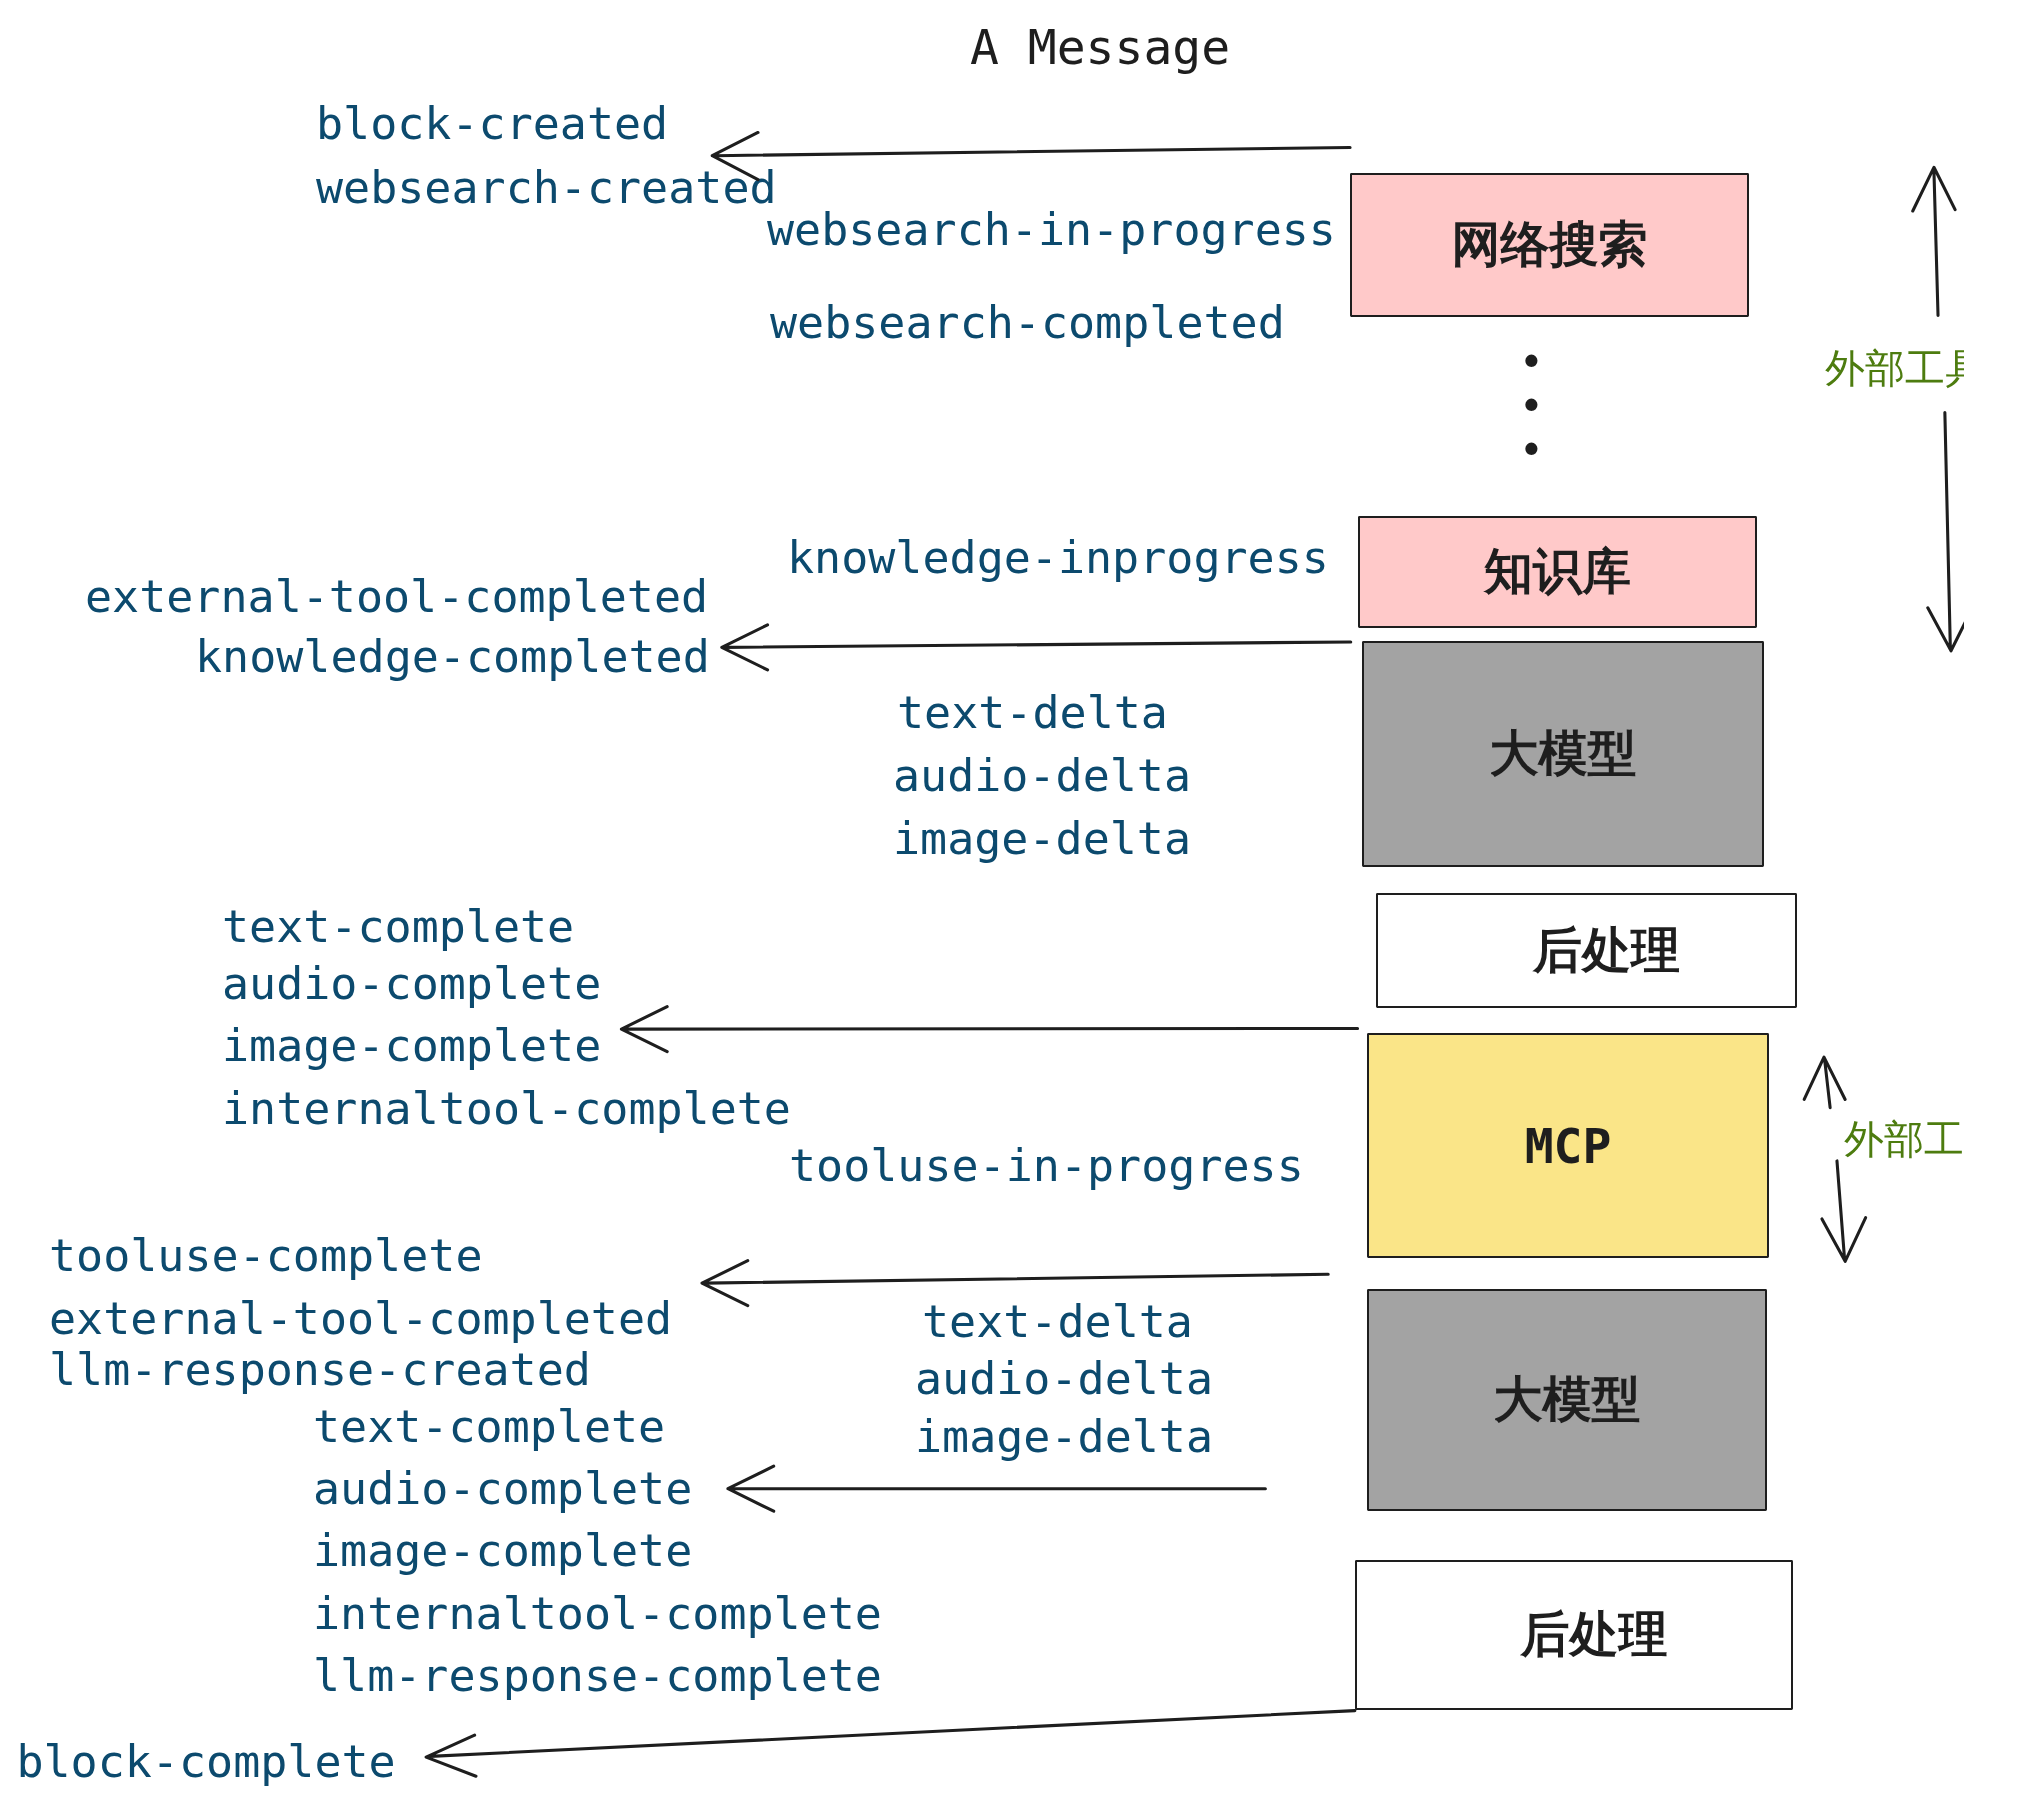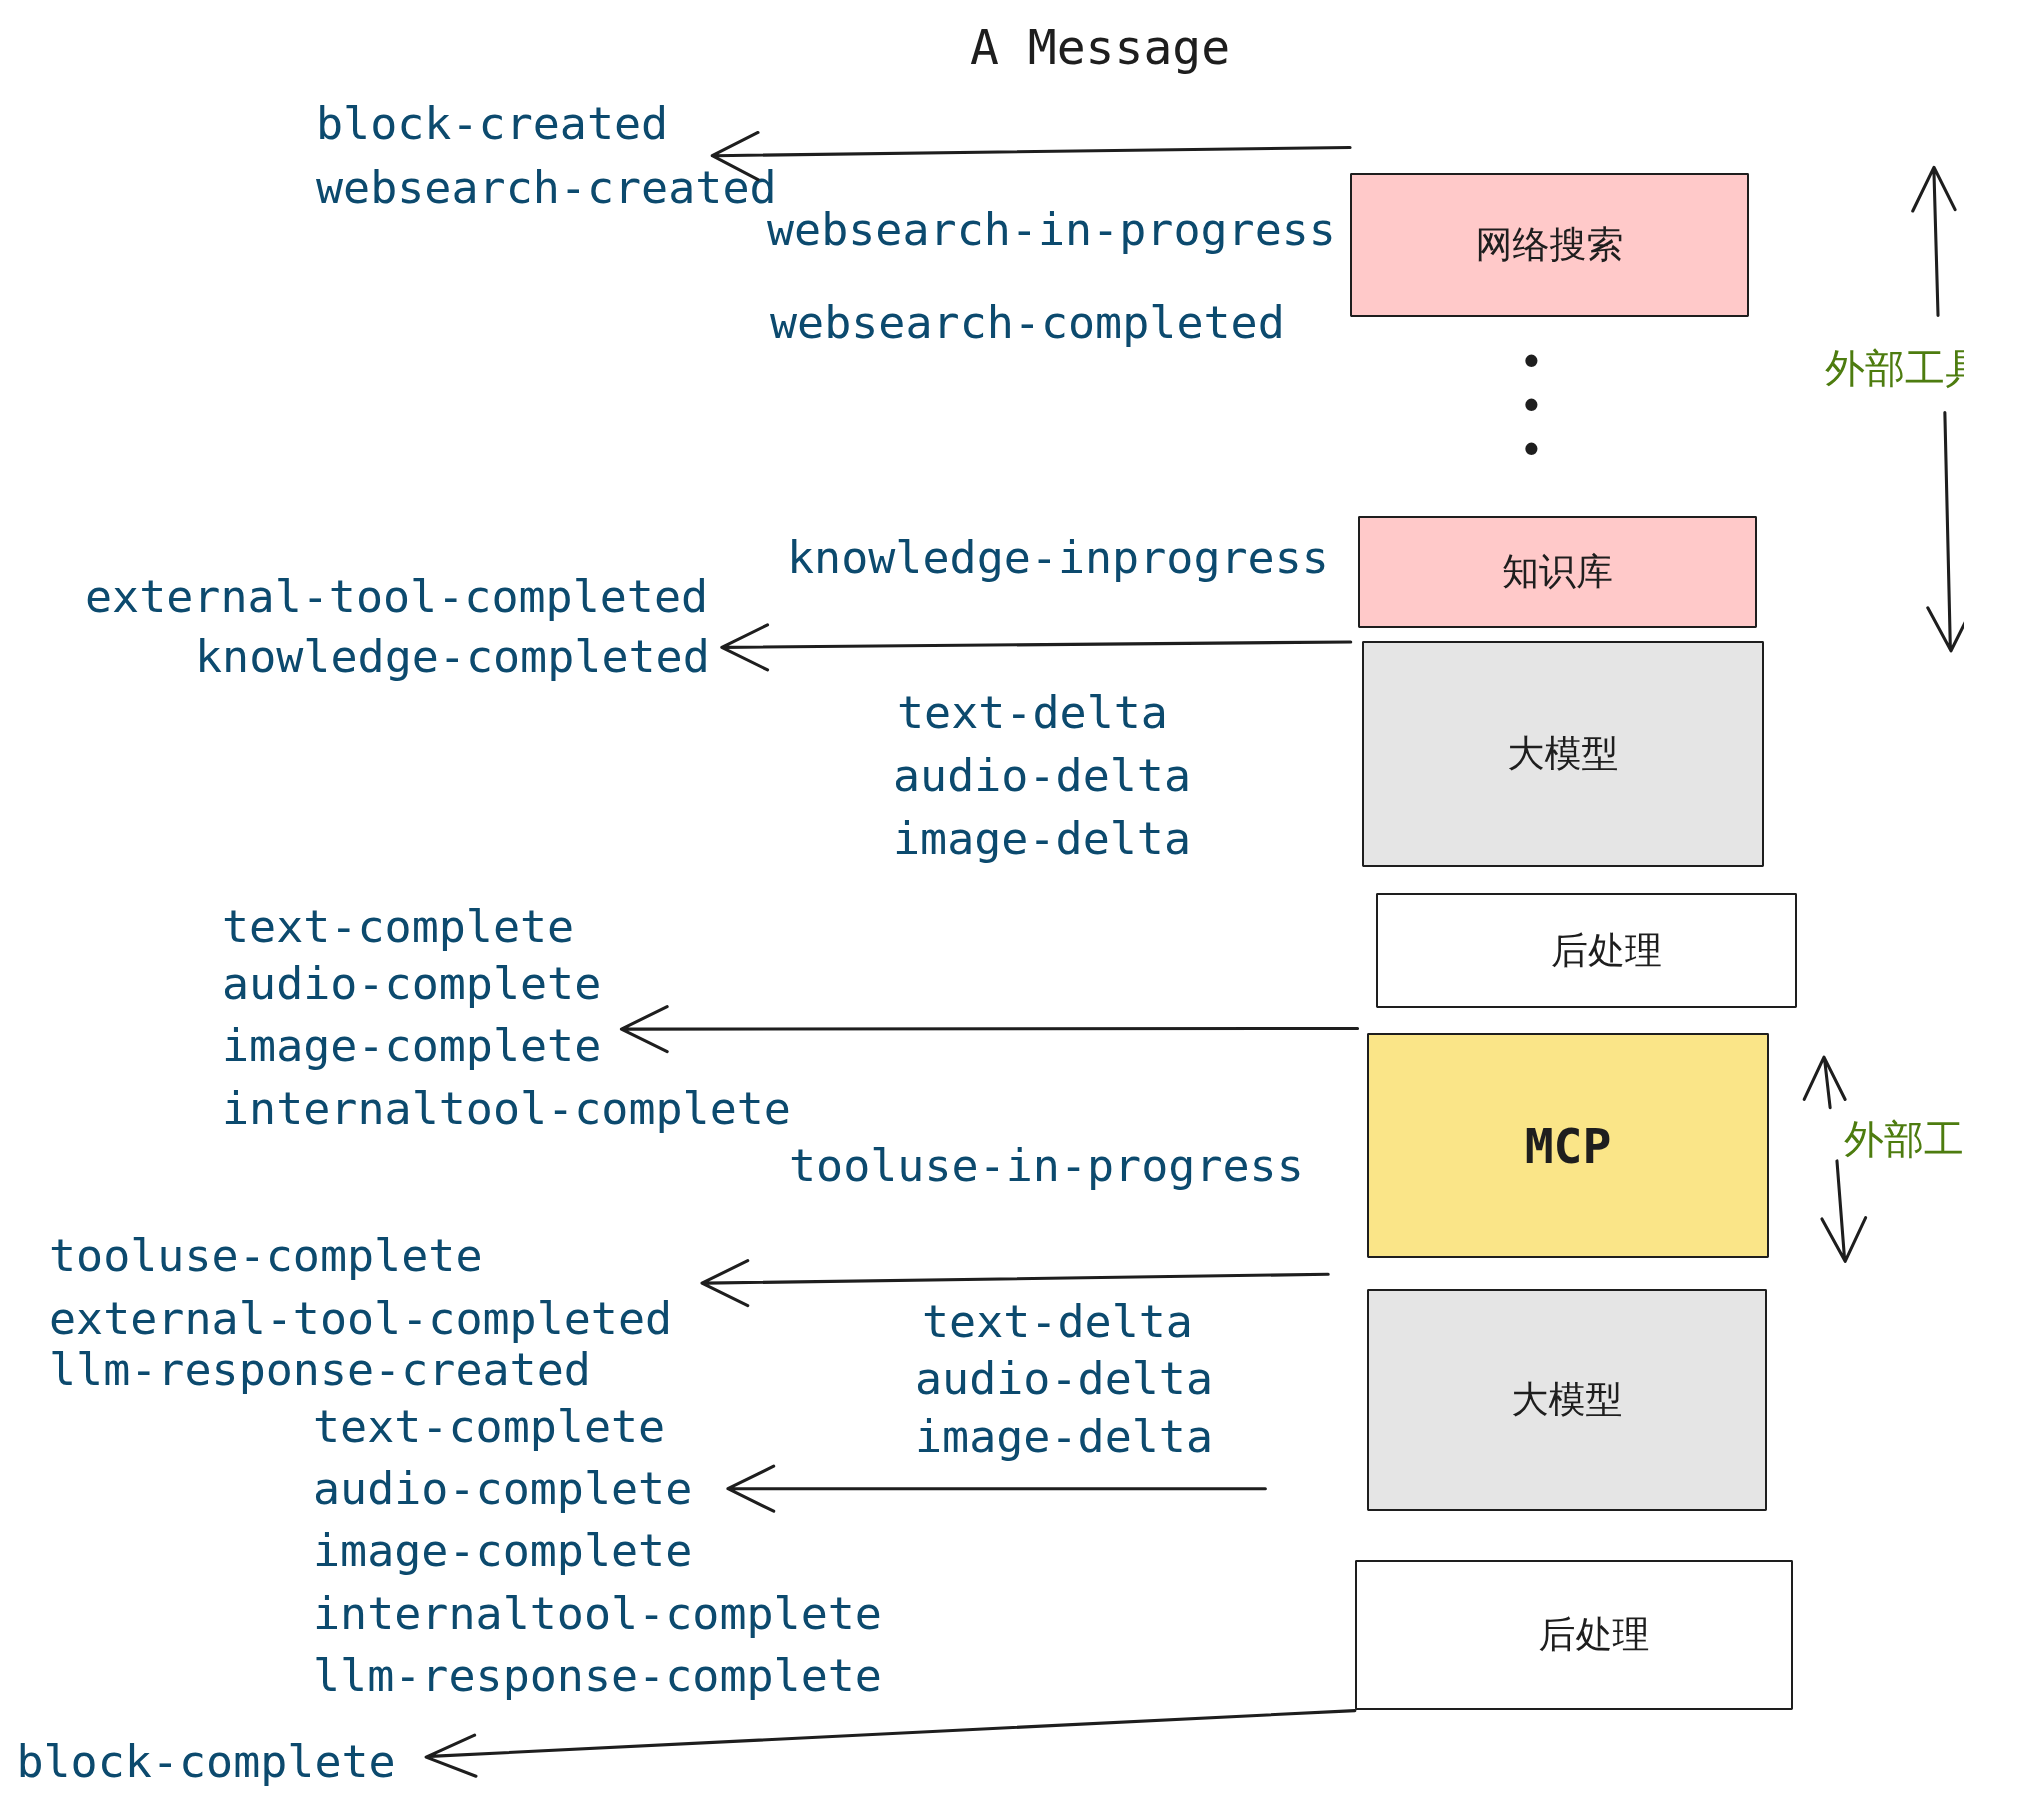--- a/index.html
+++ b/index.html
@@ -10,24 +10,24 @@
   }
   .evt{
     position:absolute;font-size:45px;line-height:1.1;white-space:pre;
     font-family:"DejaVu Sans Mono","Liberation Mono",monospace;color:#0c4a6e;
   }
   .title{position:absolute;font-size:48px;white-space:pre;color:#1e1e1e;}
   .box{
     position:absolute;box-sizing:border-box;border:2.7px solid #1e1e1e;
     display:flex;align-items:center;justify-content:center;
     font-family:"DejaVu Sans","Liberation Sans",sans-serif;
-    font-size:37px;color:#1e1e1e;border-radius:1.4px;
+    font-size:49px;color:#1e1e1e;border-radius:1.4px;font-weight:bold;
   }
   .fill-pink{background:#ffc9c9;}
-  .fill-green{background:#e5e5e5;}
+  .fill-green{background:#a3a3a3;}
   .fill-yellow{background:#fae588;}
   .fill-white{background:#ffffff;padding-left:40px;}
   .box.mono{font-family:"DejaVu Sans Mono","Liberation Mono",monospace;font-size:48px;font-weight:bold;}
   .side-label{
     position:absolute;font-family:"DejaVu Sans","Liberation Sans",sans-serif;
     font-size:40px;color:#4d7c0f;white-space:pre;
   }
   .dots{
     position:absolute;font-family:"DejaVu Sans","Liberation Sans",sans-serif;
     font-size:42px;line-height:44px;white-space:pre-line;text-align:center;color:#1e1e1e;

